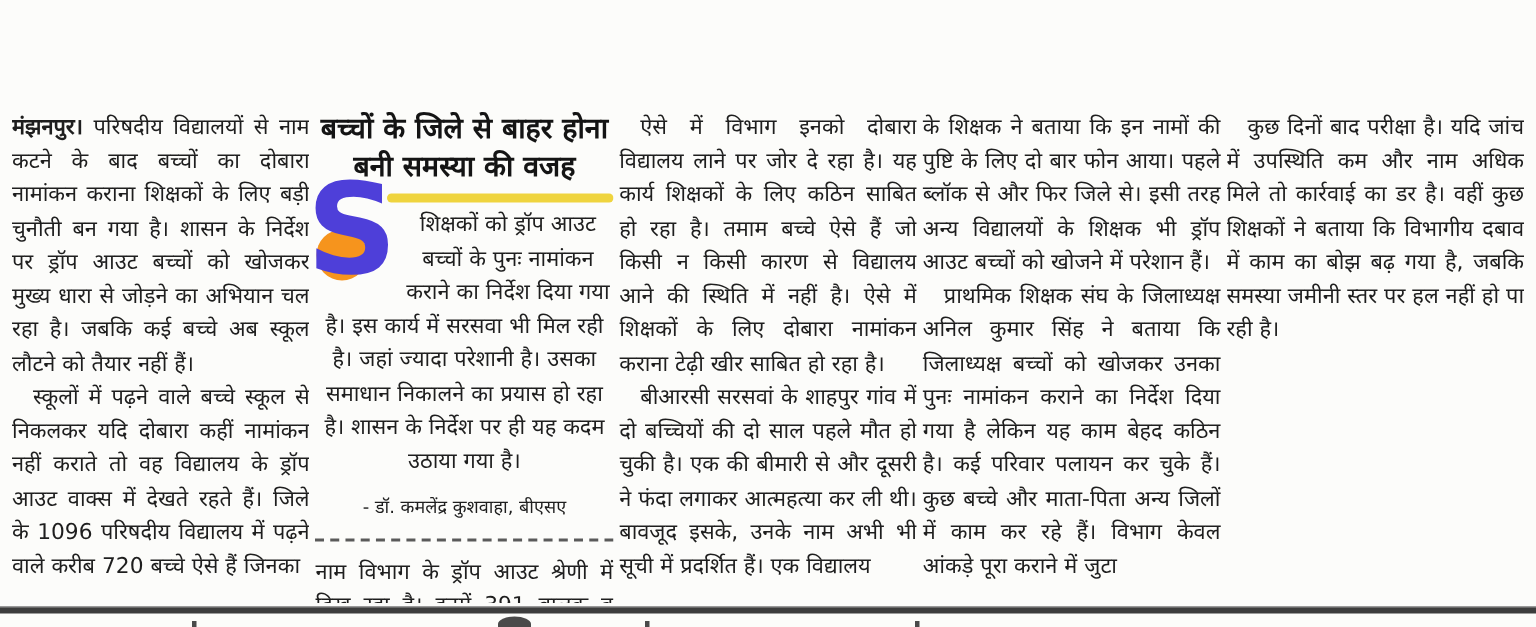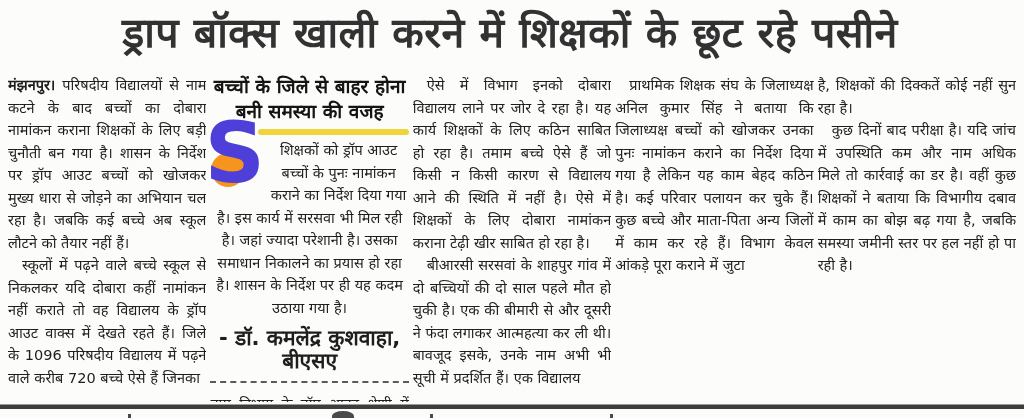--- a/index.html
+++ b/index.html
@@ -73,22 +73,22 @@
     position:absolute;
     left:0; top:-20px;
     font-size:84px;
     line-height:1;
     font-weight:800;
     font-family:"DejaVu Sans", sans-serif;
   }
   .quote-text { text-align:center; text-indent:0 !important; }
   .attribution {
     margin-top:8px;
-    font-weight:700;
-    font-size:21px;
+    font-weight:400;
+    font-size:12px;
     text-align:center;
     text-indent:0 !important;
   }
   .dashed-rule {
     border-top:2px dashed #5a5a5a;
     margin:9px 0 10px 0;
   }
   
   .bottom-rule {
     position:absolute;
@@ -100,21 +100,20 @@
   .fragments { position:absolute; left:0; right:0; bottom:0; height:8px; }
   .frag { position:absolute; bottom:-3px; background:#4a4a4a; }
   .frag.bar  { width:3px;  height:7px; }
   .frag.arc  { width:22px; height:10px; border-radius:50% 50% 0 0; }
 </style>
 </head>
 <body>
 
 <div class="page">
 
-  <div class="headline">ड्राप बॉक्स खाली करने में शिक्षकों के छूट रहे पसीने</div>
 
   <div class="columns">
 
     <div class="col">
       <p class="noindent"><span class="dateline">मंझनपुर।</span> <span>परिषदीय विद्यालयों से नाम कटने के बाद बच्चों का दोबारा नामांकन कराना शिक्षकों के लिए बड़ी चुनौती बन गया है। शासन के निर्देश पर ड्रॉप आउट बच्चों को खोजकर मुख्य धारा से जोड़ने का अभियान चल रहा है। जबकि कई बच्चे अब स्कूल लौटने को तैयार नहीं हैं।</span></p>
       <p>स्कूलों में पढ़ने वाले बच्चे स्कूल से निकलकर यदि दोबारा कहीं नामांकन नहीं कराते तो वह विद्यालय के ड्रॉप आउट वाक्स में देखते रहते हैं। जिले के 1096 परिषदीय विद्यालय में पढ़ने वाले करीब 720 बच्चे ऐसे हैं जिनका</p>
     </div>
 
     <div class="col">
       <div class="subhead">बच्चों के जिले से बाहर होना बनी समस्या की वजह</div>
@@ -131,25 +130,25 @@
       <div class="dashed-rule"></div>
       <p class="noindent">नाम विभाग के ड्रॉप आउट श्रेणी में दिख रहा है। इनमें 391 बालक व 329 बालिका हैं।</p>
     </div>
 
     <div class="col">
       <p>ऐसे में विभाग इनको दोबारा विद्यालय लाने पर जोर दे रहा है। यह कार्य शिक्षकों के लिए कठिन साबित हो रहा है। तमाम बच्चे ऐसे हैं जो किसी न किसी कारण से विद्यालय आने की स्थिति में नहीं है। ऐसे में शिक्षकों के लिए दोबारा नामांकन कराना टेढ़ी खीर साबित हो रहा है।</p>
       <p>बीआरसी सरसवां के शाहपुर गांव में दो बच्चियों की दो साल पहले मौत हो चुकी है। एक की बीमारी से और दूसरी ने फंदा लगाकर आत्महत्या कर ली थी। बावजूद इसके, उनके नाम अभी भी सूची में प्रदर्शित हैं। एक विद्यालय</p>
     </div>
 
     <div class="col">
+      <p class="noindent">के शिक्षक ने बताया कि इन नामों की पुष्टि के लिए दो बार फोन आया। पहले ब्लॉक से और फिर जिले से। इसी तरह अन्य विद्यालयों के शिक्षक भी ड्रॉप आउट बच्चों को खोजने में परेशान हैं।</p>
       <p>प्राथमिक शिक्षक संघ के जिलाध्यक्ष अनिल कुमार सिंह ने बताया कि जिलाध्यक्ष बच्चों को खोजकर उनका पुनः नामांकन कराने का निर्देश दिया गया है लेकिन यह काम बेहद कठिन है। कई परिवार पलायन कर चुके हैं। कुछ बच्चे और माता-पिता अन्य जिलों में काम कर रहे हैं। विभाग केवल आंकड़े पूरा कराने में जुटा</p>
     </div>
 
     <div class="col">
-      <p class="noindent">है, शिक्षकों की दिक्कतें कोई नहीं सुन रहा है।</p>
       <p>कुछ दिनों बाद परीक्षा है। यदि जांच में उपस्थिति कम और नाम अधिक मिले तो कार्रवाई का डर है। वहीं कुछ शिक्षकों ने बताया कि विभागीय दबाव में काम का बोझ बढ़ गया है, जबकि समस्या जमीनी स्तर पर हल नहीं हो पा रही है।</p>
     </div>
 
   </div>
 
   <div class="bottom-rule"></div>
   <div class="fragments">
     <span class="frag bar" style="left:128px"></span>
 
     <span class="frag arc" style="left:332px"></span>

